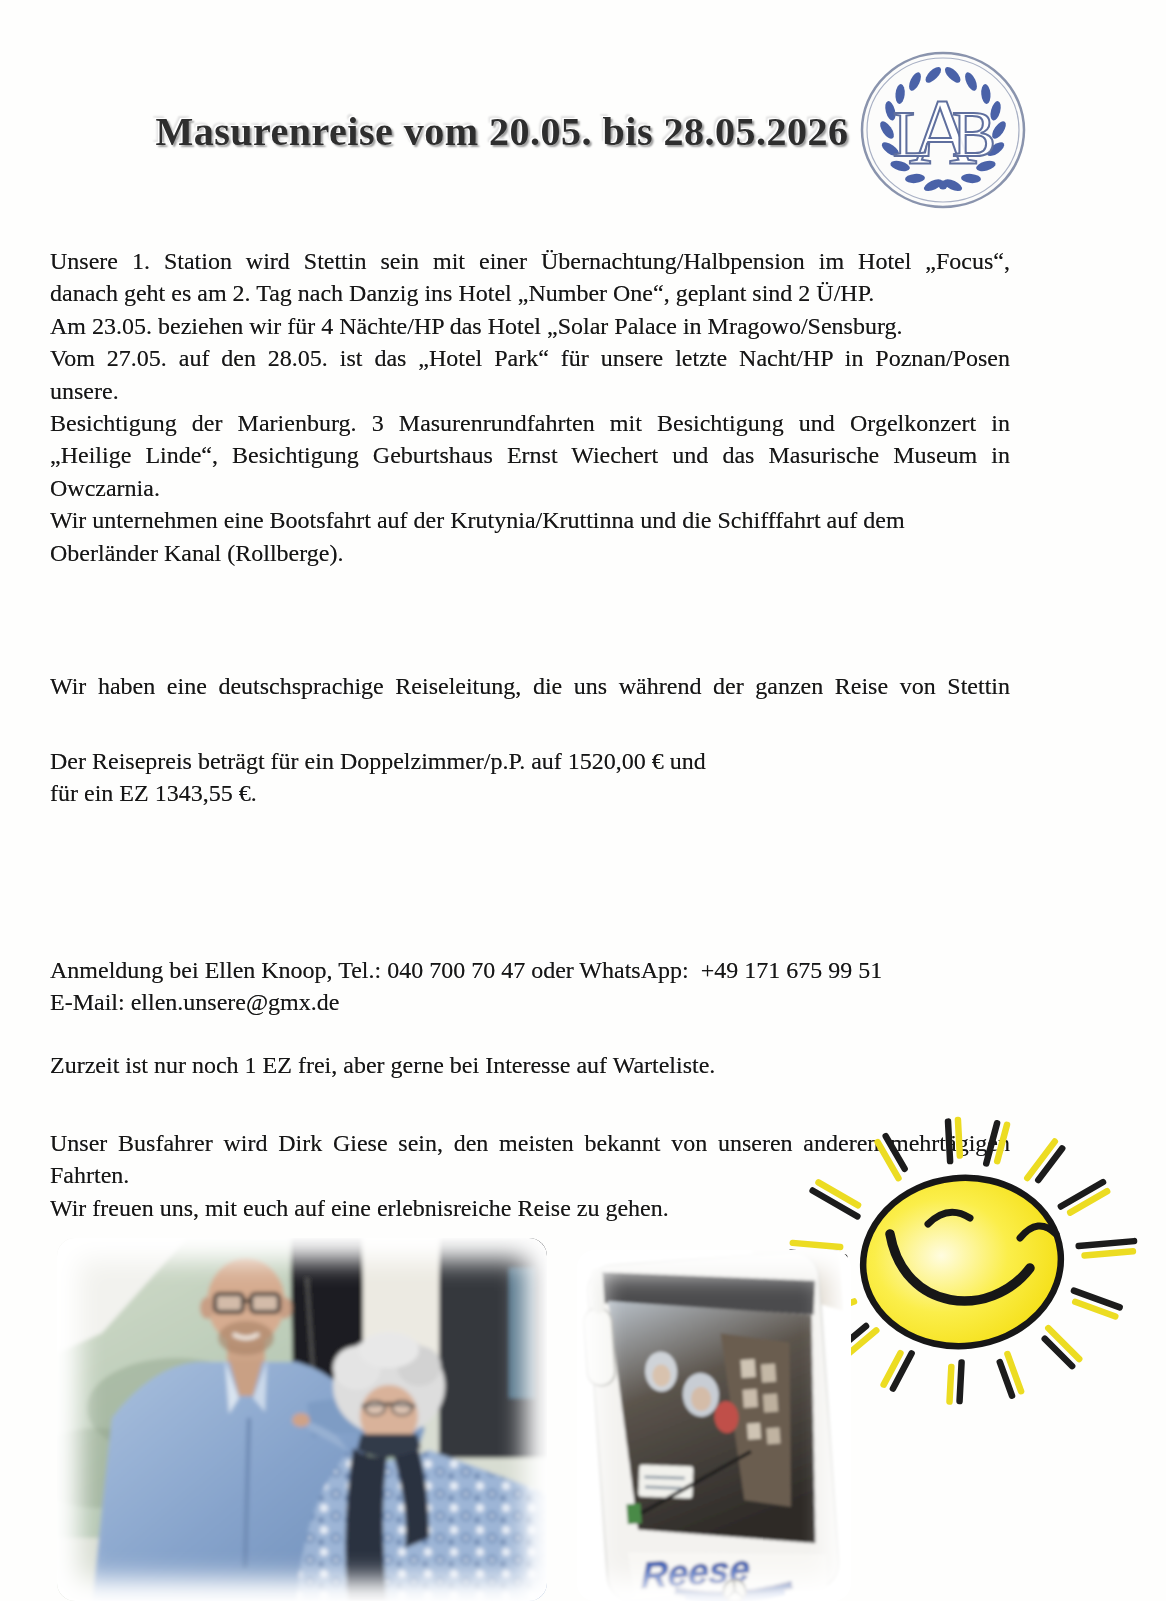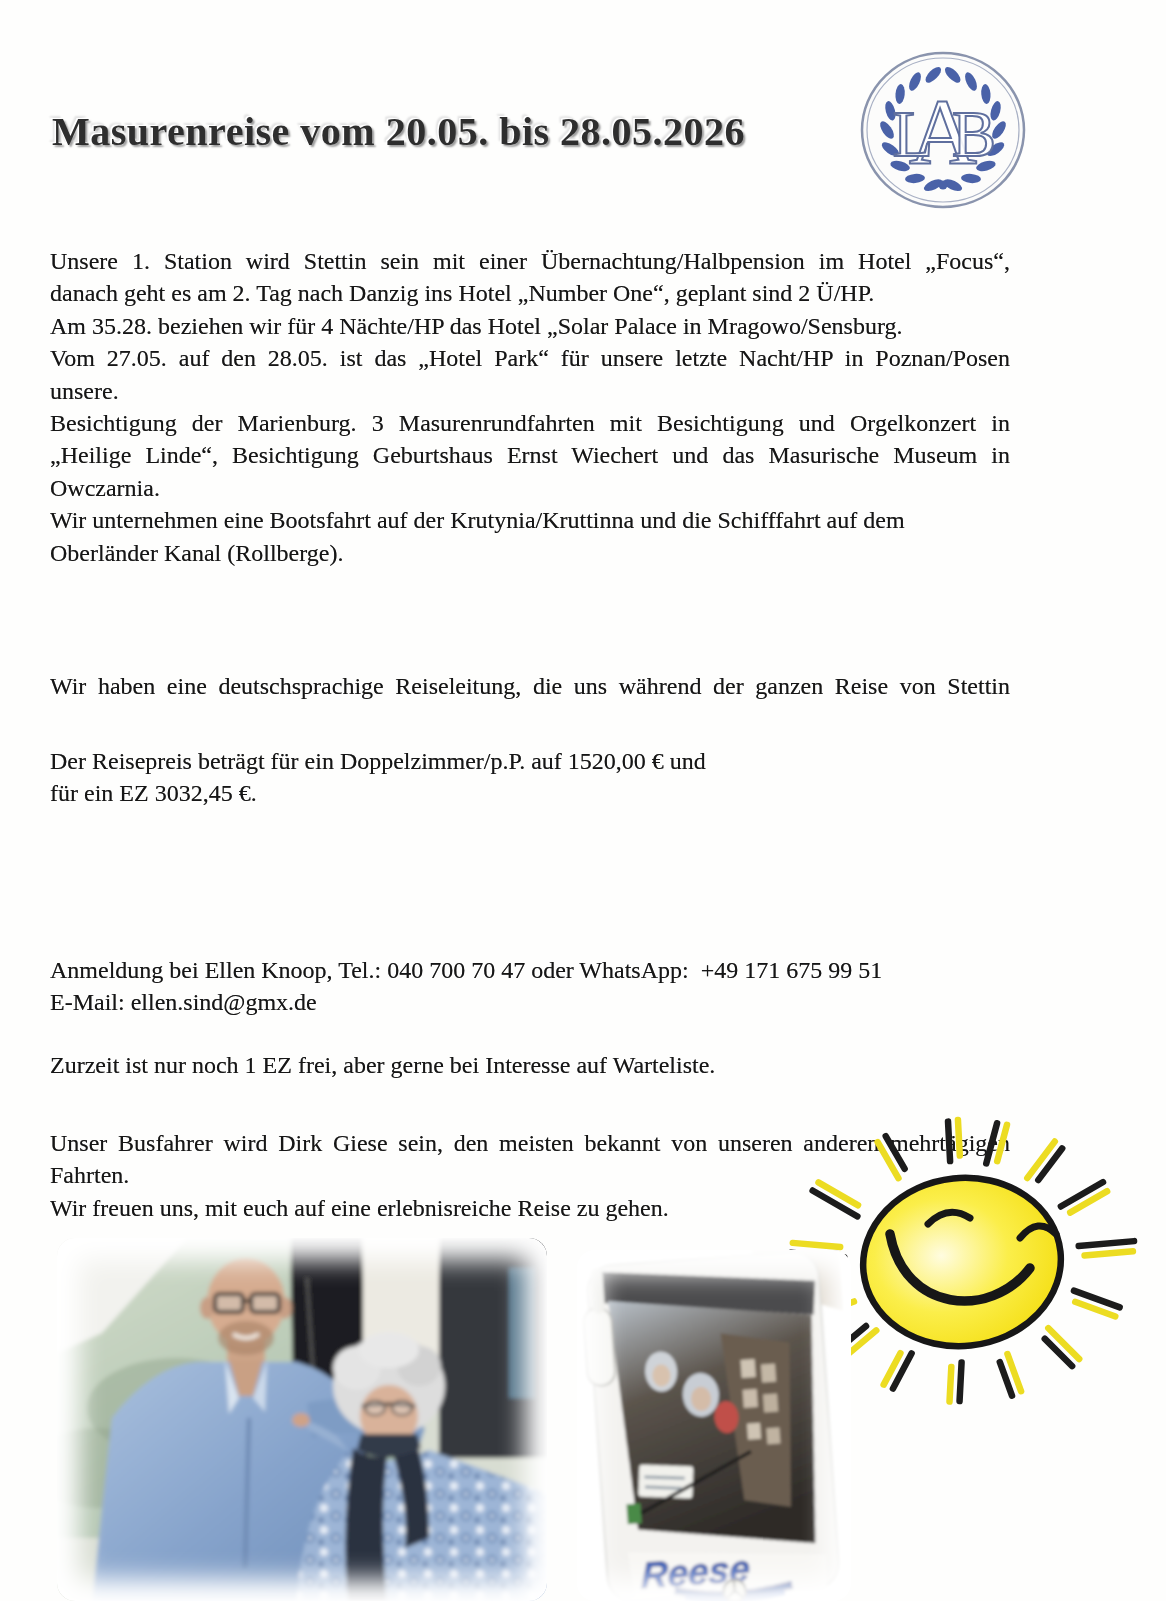--- a/index.html
+++ b/index.html
@@ -9,20 +9,21 @@
     font-family:"Liberation Serif","DejaVu Serif",serif;
     color:#161616;
   }
   
   #title{
     position:absolute; left:52px; top:108px; width:900px;
     font-size:40px; font-weight:bold; letter-spacing:.5px;
     color:#2e2e2e;
     text-shadow:-1.5px -1.5px 0 #ffffff, -3px -3px 2px #e3e3e3, 2px 2px 2px #9b9b9b;
     white-space:pre;
+    text-align:center;
   }
   
   #logo{position:absolute; left:858px; top:50px; width:170px; height:162px;}
   #logo text{font-family:"Liberation Serif","DejaVu Serif",serif;}
   
   .para{position:absolute; left:50px; width:960px;margin-top:12px;}
   .line{
     font-size:24px; line-height:32.4px; height:32.4px;
     white-space:pre; text-shadow:0 0 .5px rgba(20,20,20,.55);
   }
@@ -72,43 +73,43 @@
     <g stroke="#5f6f9e" stroke-width="2" fill="#ffffff" fill-opacity="0.92" text-anchor="middle">
       <text x="85" y="113" font-size="94">A</text>
       <text x="55" y="106" font-size="66">L</text>
       <text x="116" y="106" font-size="66">B</text>
     </g>
   </svg>
 
   <div class="para" style="top:233px">
     <div class="line j">Unsere 1. Station wird Stettin sein mit einer Übernachtung/Halbpension im Hotel „Focus“,</div>
     <div class="line">danach geht es am 2. Tag nach Danzig ins Hotel „Number One“, geplant sind 2 Ü/HP.</div>
-    <div class="line">Am 35.28. beziehen wir für 4 Nächte/HP das Hotel „Solar Palace in Mragowo/Sensburg.</div>
+    <div class="line">Am 23.05. beziehen wir für 4 Nächte/HP das Hotel „Solar Palace in Mragowo/Sensburg.</div>
     <div class="line j">Vom 27.05. auf den 28.05. ist das „Hotel Park“ für unsere letzte Nacht/HP in Poznan/Posen</div>
     <div class="line">unsere.</div>
     <div class="line j">Besichtigung der Marienburg. 3 Masurenrundfahrten mit Besichtigung und Orgelkonzert in</div>
     <div class="line j">„Heilige Linde“, Besichtigung Geburtshaus Ernst Wiechert und das Masurische Museum in</div>
     <div class="line">Owczarnia.</div>
     <div class="line">Wir unternehmen eine Bootsfahrt auf der Krutynia/Kruttinna und die Schifffahrt auf dem</div>
     <div class="line">Oberländer Kanal (Rollberge).</div>
   </div>
 
   <div class="para" style="top:658px">
     <div class="line j">Wir haben eine deutschsprachige Reiseleitung, die uns während der ganzen Reise von Stettin</div>
   </div>
 
   <div class="para" style="top:733px">
     <div class="line">Der Reisepreis beträgt für ein Doppelzimmer/p.P. auf 1520,00 € und</div>
-    <div class="line">für ein EZ 3032,45 €.</div>
+    <div class="line">für ein EZ 1343,55 €.</div>
   </div>
 
 
   <div class="para" style="top:942px">
     <div class="line">Anmeldung bei Ellen Knoop, Tel.: 040 700 70 47 oder WhatsApp:  +49 171 675 99 51</div>
-    <div class="line">E-Mail: ellen.sind@gmx.de</div>
+    <div class="line">E-Mail: ellen.unsere@gmx.de</div>
   </div>
 
   <div class="para" style="top:1037px">
     <div class="line">Zurzeit ist nur noch 1 EZ frei, aber gerne bei Interesse auf Warteliste.</div>
   </div>
 
   <div class="para" style="top:1115px">
     <div class="line j">Unser Busfahrer wird Dirk Giese sein, den meisten bekannt von unseren anderen mehrtägigen</div>
     <div class="line">Fahrten.</div>
     <div class="line">Wir freuen uns, mit euch auf eine erlebnisreiche Reise zu gehen.</div>

